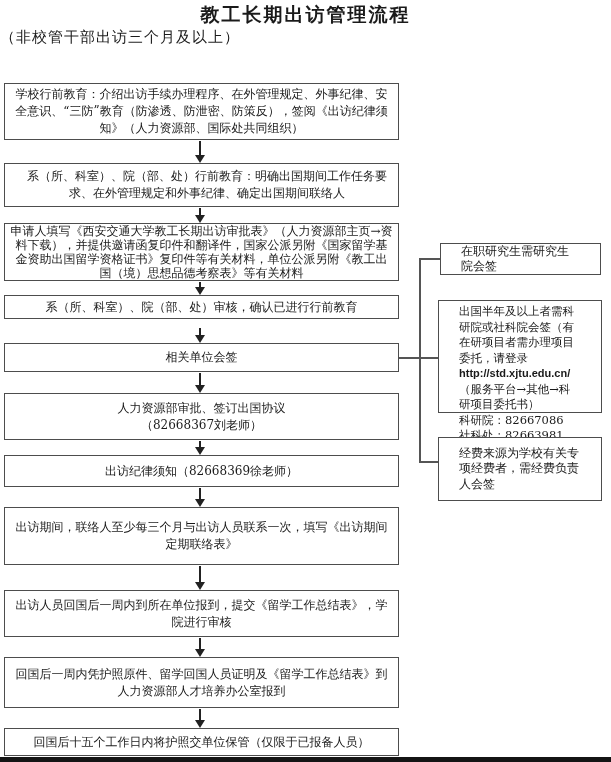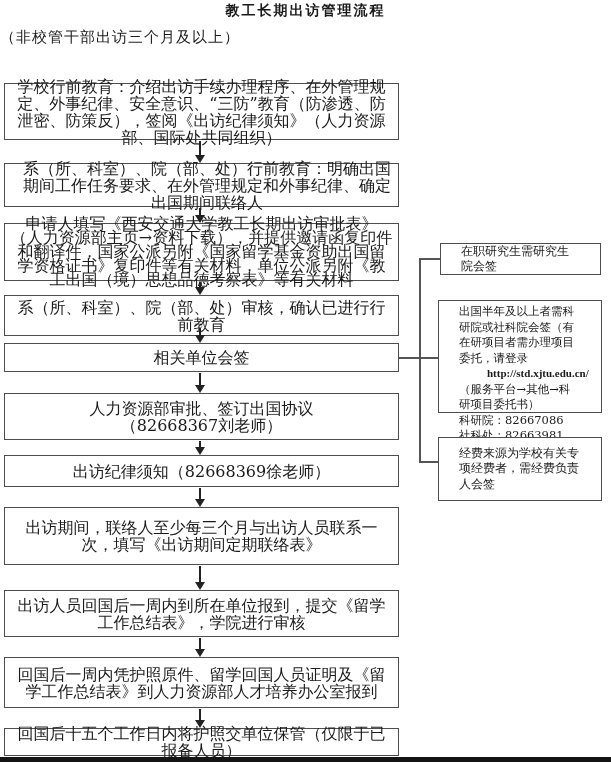--- a/index.html
+++ b/index.html
@@ -9,50 +9,50 @@
     height: 762px;
     background: #ffffff;
     font-family: "DejaVu Serif", "Liberation Serif", serif;
     color: #1a1a1a;
     overflow: hidden;
   }
   .title {
     position: absolute;
     top: 2px; left: 0; width: 611px;
     text-align: center;
-    font-size: 14px;
+    font-size: 19px;
     font-weight: bold;
     letter-spacing: 2px;
   }
   .subtitle {
     position: absolute;
     top: 28px; left: 0; width: 611px;
     font-size: 15px;
     letter-spacing: 1px;
   }
   .box {
     position: absolute;
     left: 4px;
     width: 395px;
     border: 1px solid #4d4d4d;
     background: #ffffff;
     box-sizing: border-box;
     display: flex;
     align-items: center;
     justify-content: center;
     text-align: center;
-    font-size: 16px;
+    font-size: 12px;
     line-height: 17px;
     padding: 1px 5px;
     white-space: pre-line;
   }
   .b1  { top: 83px;  height: 57px; }
   .b2  { top: 163px; height: 44px; padding-left: 16px; }
   .b3  { top: 223px; height: 58px; line-height: 14px; }
-  .b4  { top: 295px; height: 41px; }
+  .b4  { top: 295px; height: 24px; }
   .b5  { top: 343px; height: 29px; }
   .b6  { top: 393px; height: 47px; }
   .b7  { top: 455px; height: 32px; }
   .b8  { top: 507px; height: 58px; }
   .b9  { top: 590px; height: 47px; }
   .b10 { top: 657px; height: 51px; }
   .b11 { top: 728px; height: 28px; }
 
   .arrow {
     position: absolute;
@@ -87,24 +87,23 @@
     box-sizing: border-box;
     font-size: 12px;
     line-height: 15.5px;
     text-align: left;
     padding: 3px 20px;
   }
   .n1 { left: 440px; top: 243px; width: 161px; height: 32px; display: flex; align-items: center; }
   .n2 { left: 438px; top: 300px; width: 164px; height: 113px; font-size: 11.5px; }
   .n3 { left: 438px; top: 437px; width: 164px; height: 64px; display: flex; align-items: center; }
   .n2 .url {
-    font-family: Liberation Serif, serif;
+    font-family: Liberation Sans, sans-serif;
     font-weight: bold;
     font-size: 11px;
-    margin-left: 28px;
   }
   .conn { position: absolute; background: #555; }
   .c-main { left: 399px; top: 357px; width: 39px; height: 1.5px; }
   .c-vert { left: 419px; top: 259px; width: 1.5px; height: 204px; }
   .c-top  { left: 419px; top: 258px; width: 21px; height: 1.5px; }
   .c-bot  { left: 419px; top: 461px; width: 19px; height: 1.5px; }
 
   .bottom-strip {
     position: absolute;
     left: 0; top: 757px;

